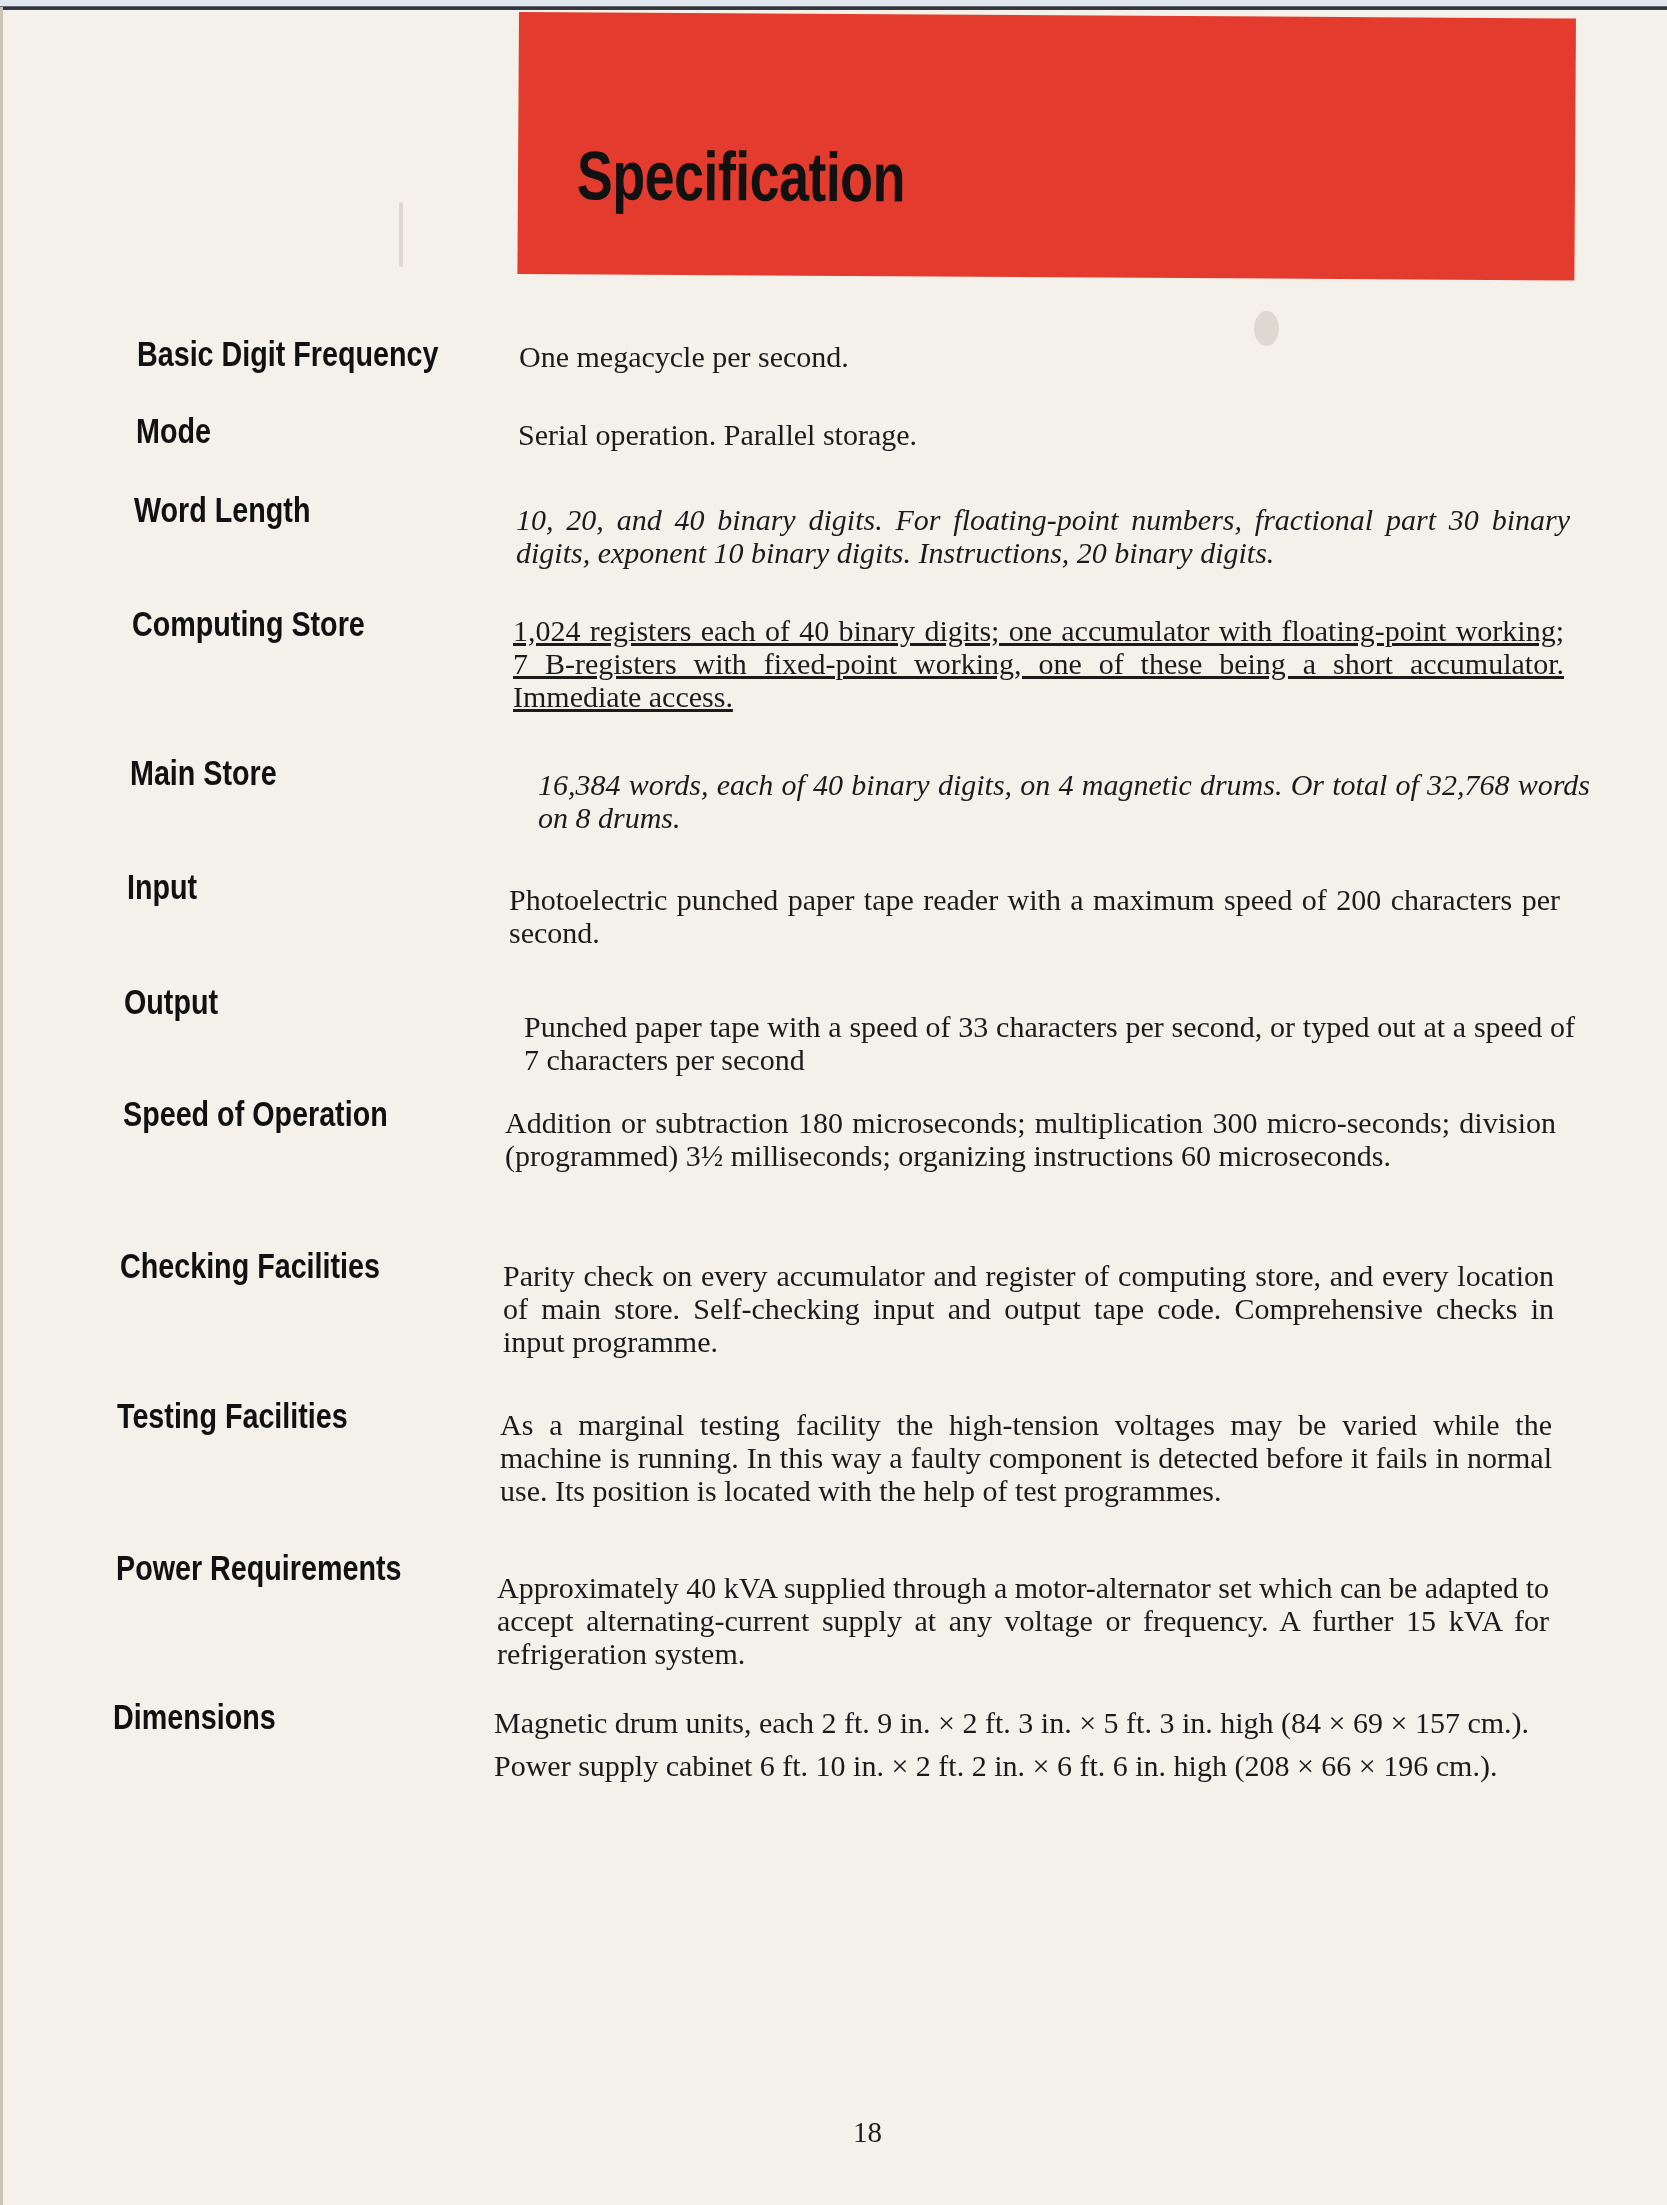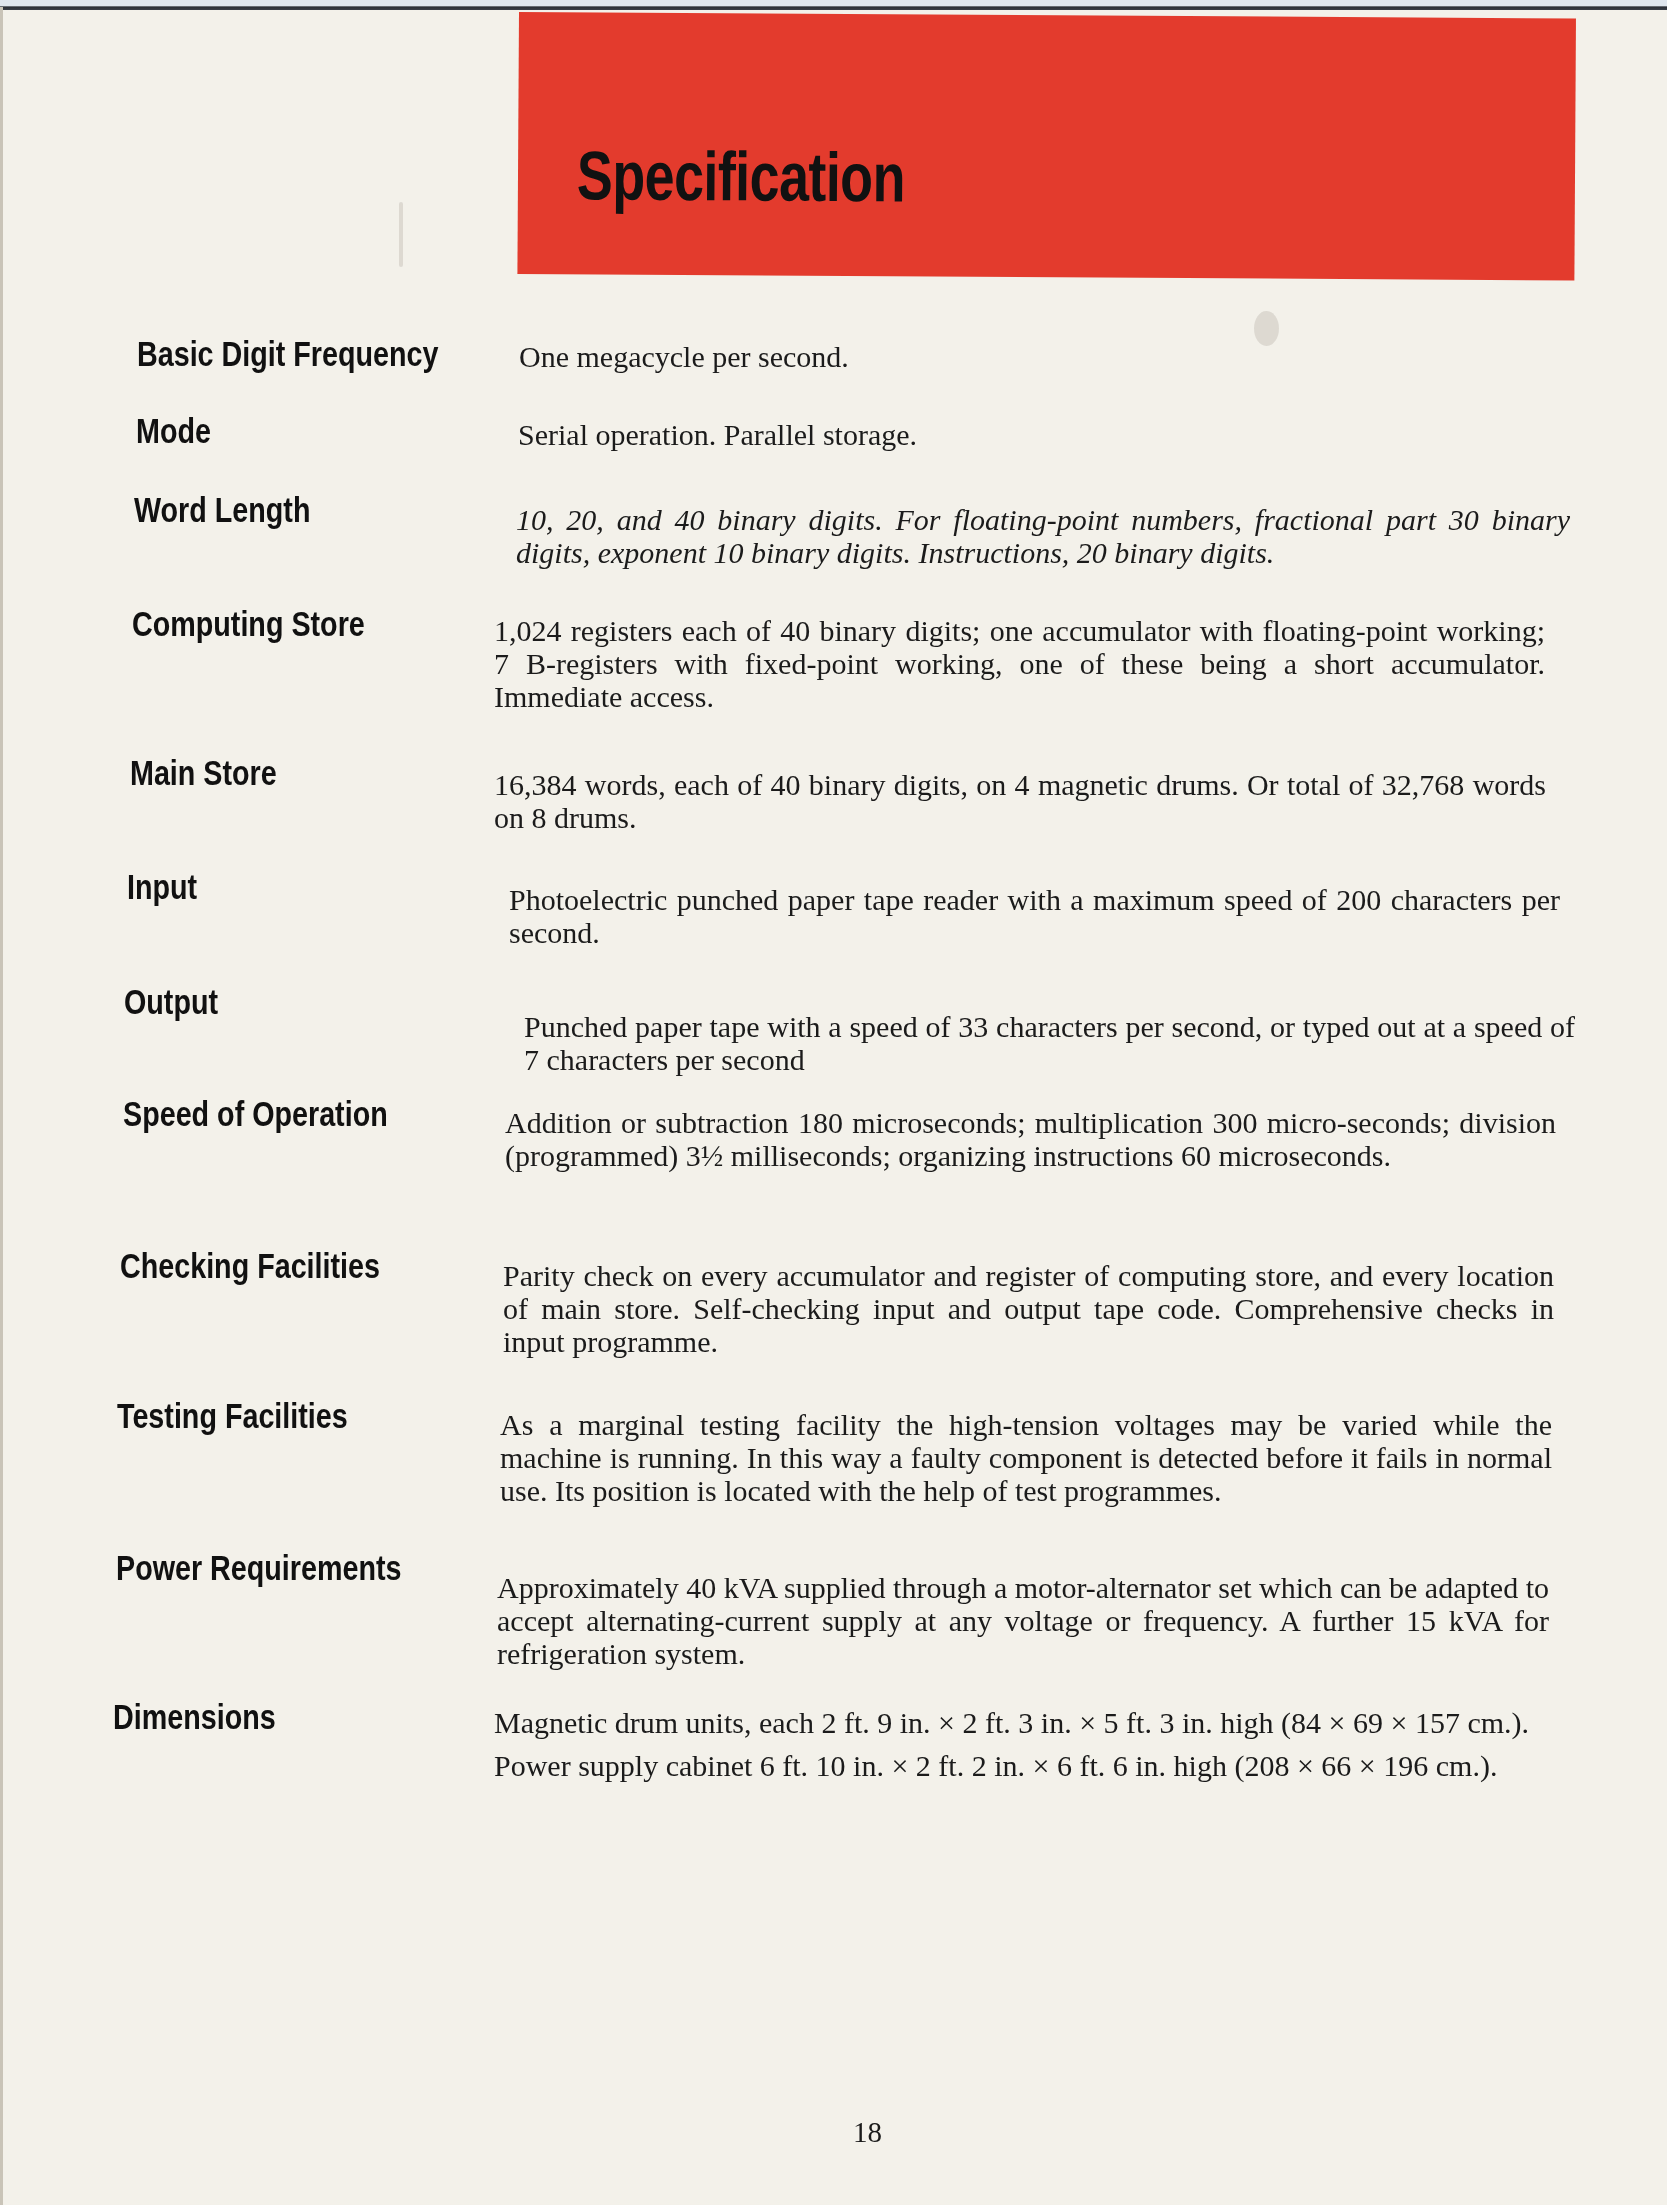--- a/index.html
+++ b/index.html
@@ -122,28 +122,28 @@
 
   <div class="spec-row" style="top:490px;">
     <div class="spec-label" style="left:134px;top:0;">Word Length</div>
     <div class="spec-value" style="left:516px;top:13px;width:1054px;font-style:italic;">
       <p>10, 20, and 40 binary digits. For floating-point numbers, fractional part 30 binary digits, exponent 10 binary digits. Instructions, 20 binary digits.</p>
     </div>
   </div>
 
   <div class="spec-row" style="top:604px;">
     <div class="spec-label" style="left:132px;top:0;">Computing Store</div>
-    <div class="spec-value" style="left:494px;top:10px;width:1051px;">
+    <div class="spec-value" style="left:513px;top:10px;width:1051px;text-decoration:underline;">
       <p>1,024 registers each of 40 binary digits; one accumulator with floating-point working; 7 B-registers with fixed-point working, one of these being a short accumulator. Immediate access.</p>
     </div>
   </div>
 
   <div class="spec-row" style="top:753px;">
     <div class="spec-label" style="left:130px;top:0;">Main Store</div>
-    <div class="spec-value" style="left:494px;top:14.5px;width:1052px;">
+    <div class="spec-value" style="left:538px;top:14.5px;width:1052px;font-style:italic;">
       <p>16,384 words, each of 40 binary digits, on 4 magnetic drums. Or total of 32,768 words on 8 drums.</p>
     </div>
   </div>
 
   <div class="spec-row" style="top:867px;">
     <div class="spec-label" style="left:127px;top:0;">Input</div>
     <div class="spec-value" style="left:509px;top:16px;width:1051px;">
       <p>Photoelectric punched paper tape reader with a maximum speed of 200 characters per second.</p>
     </div>
   </div>

